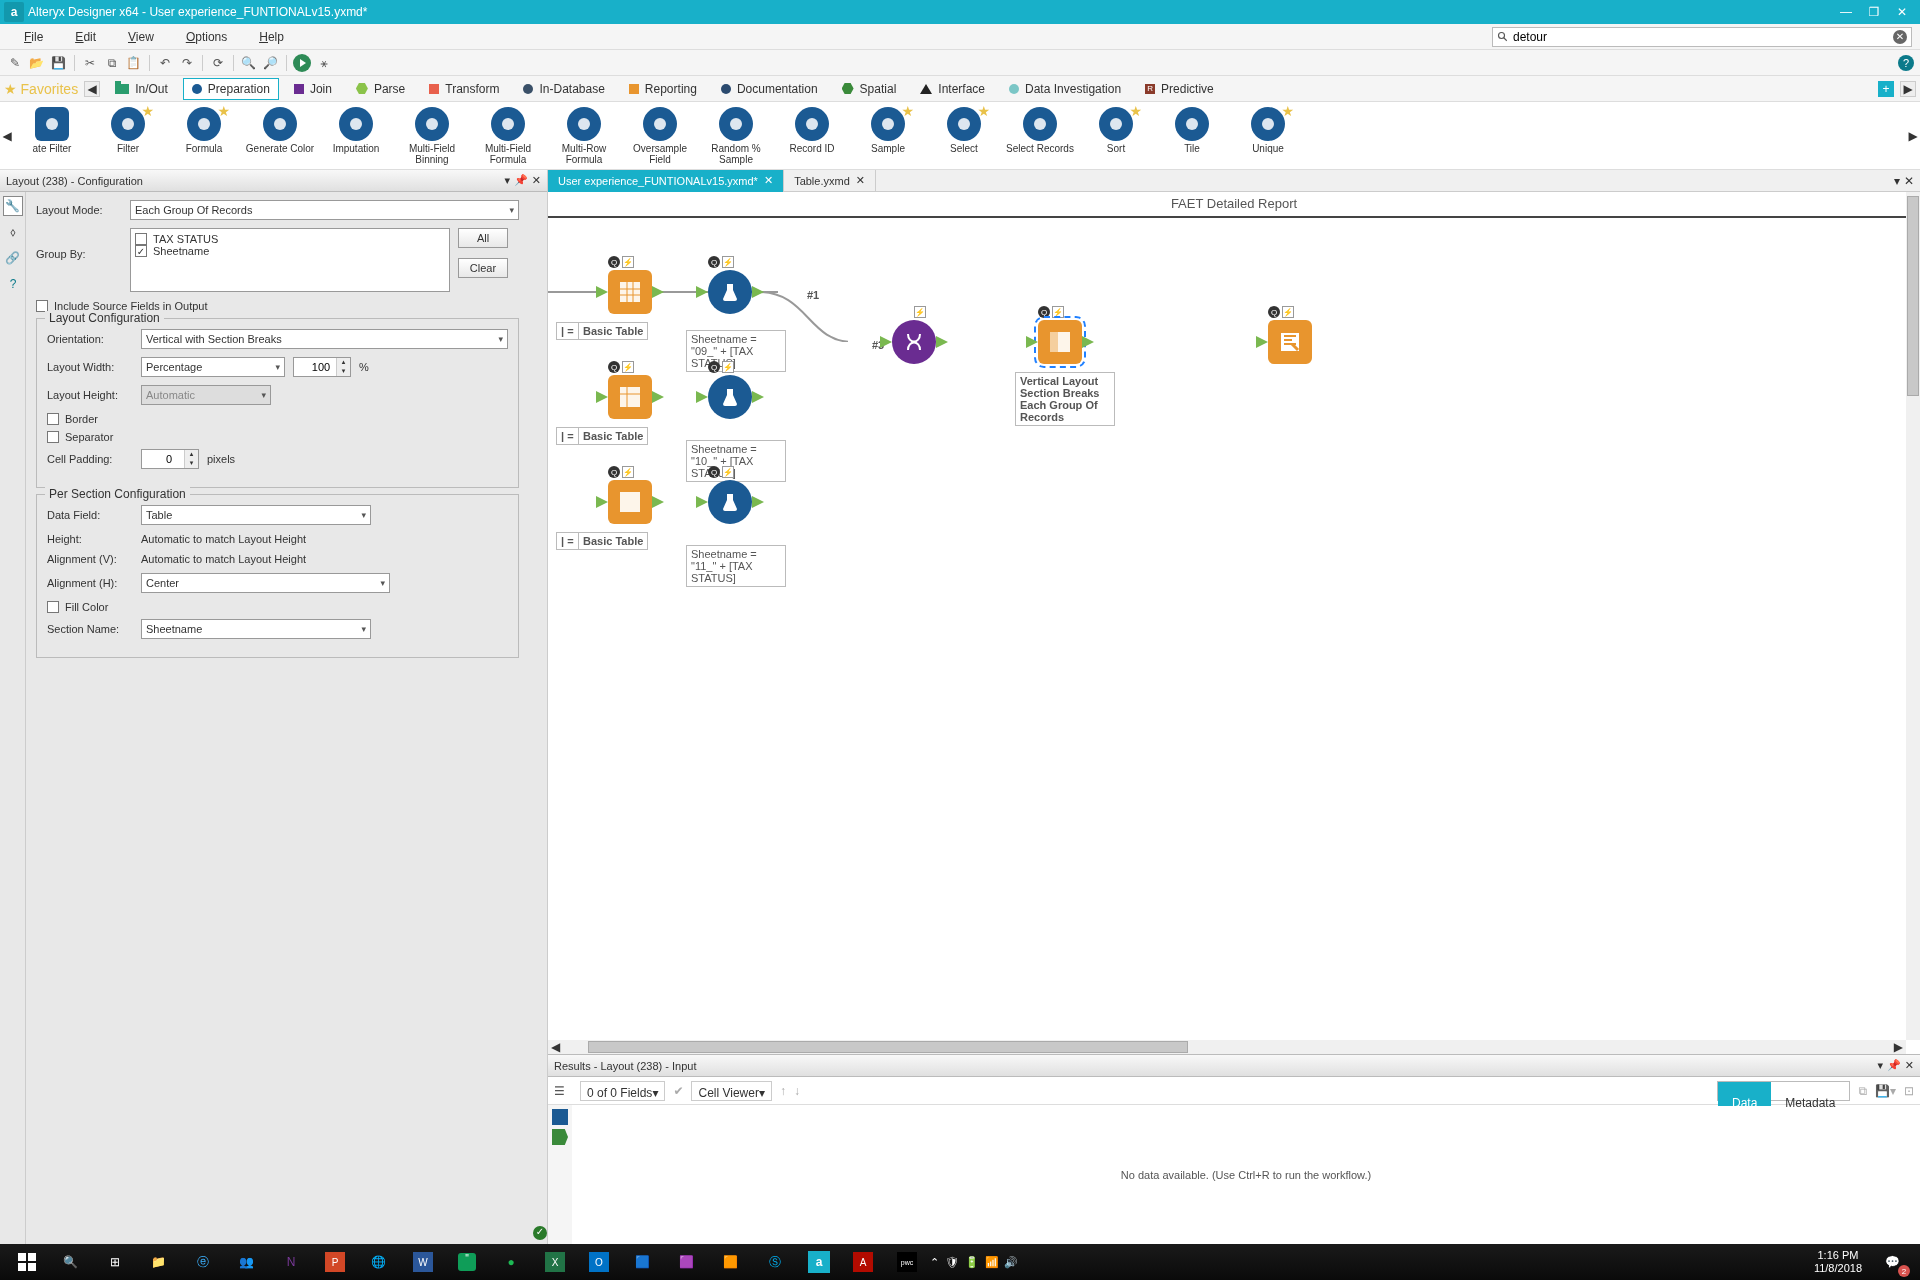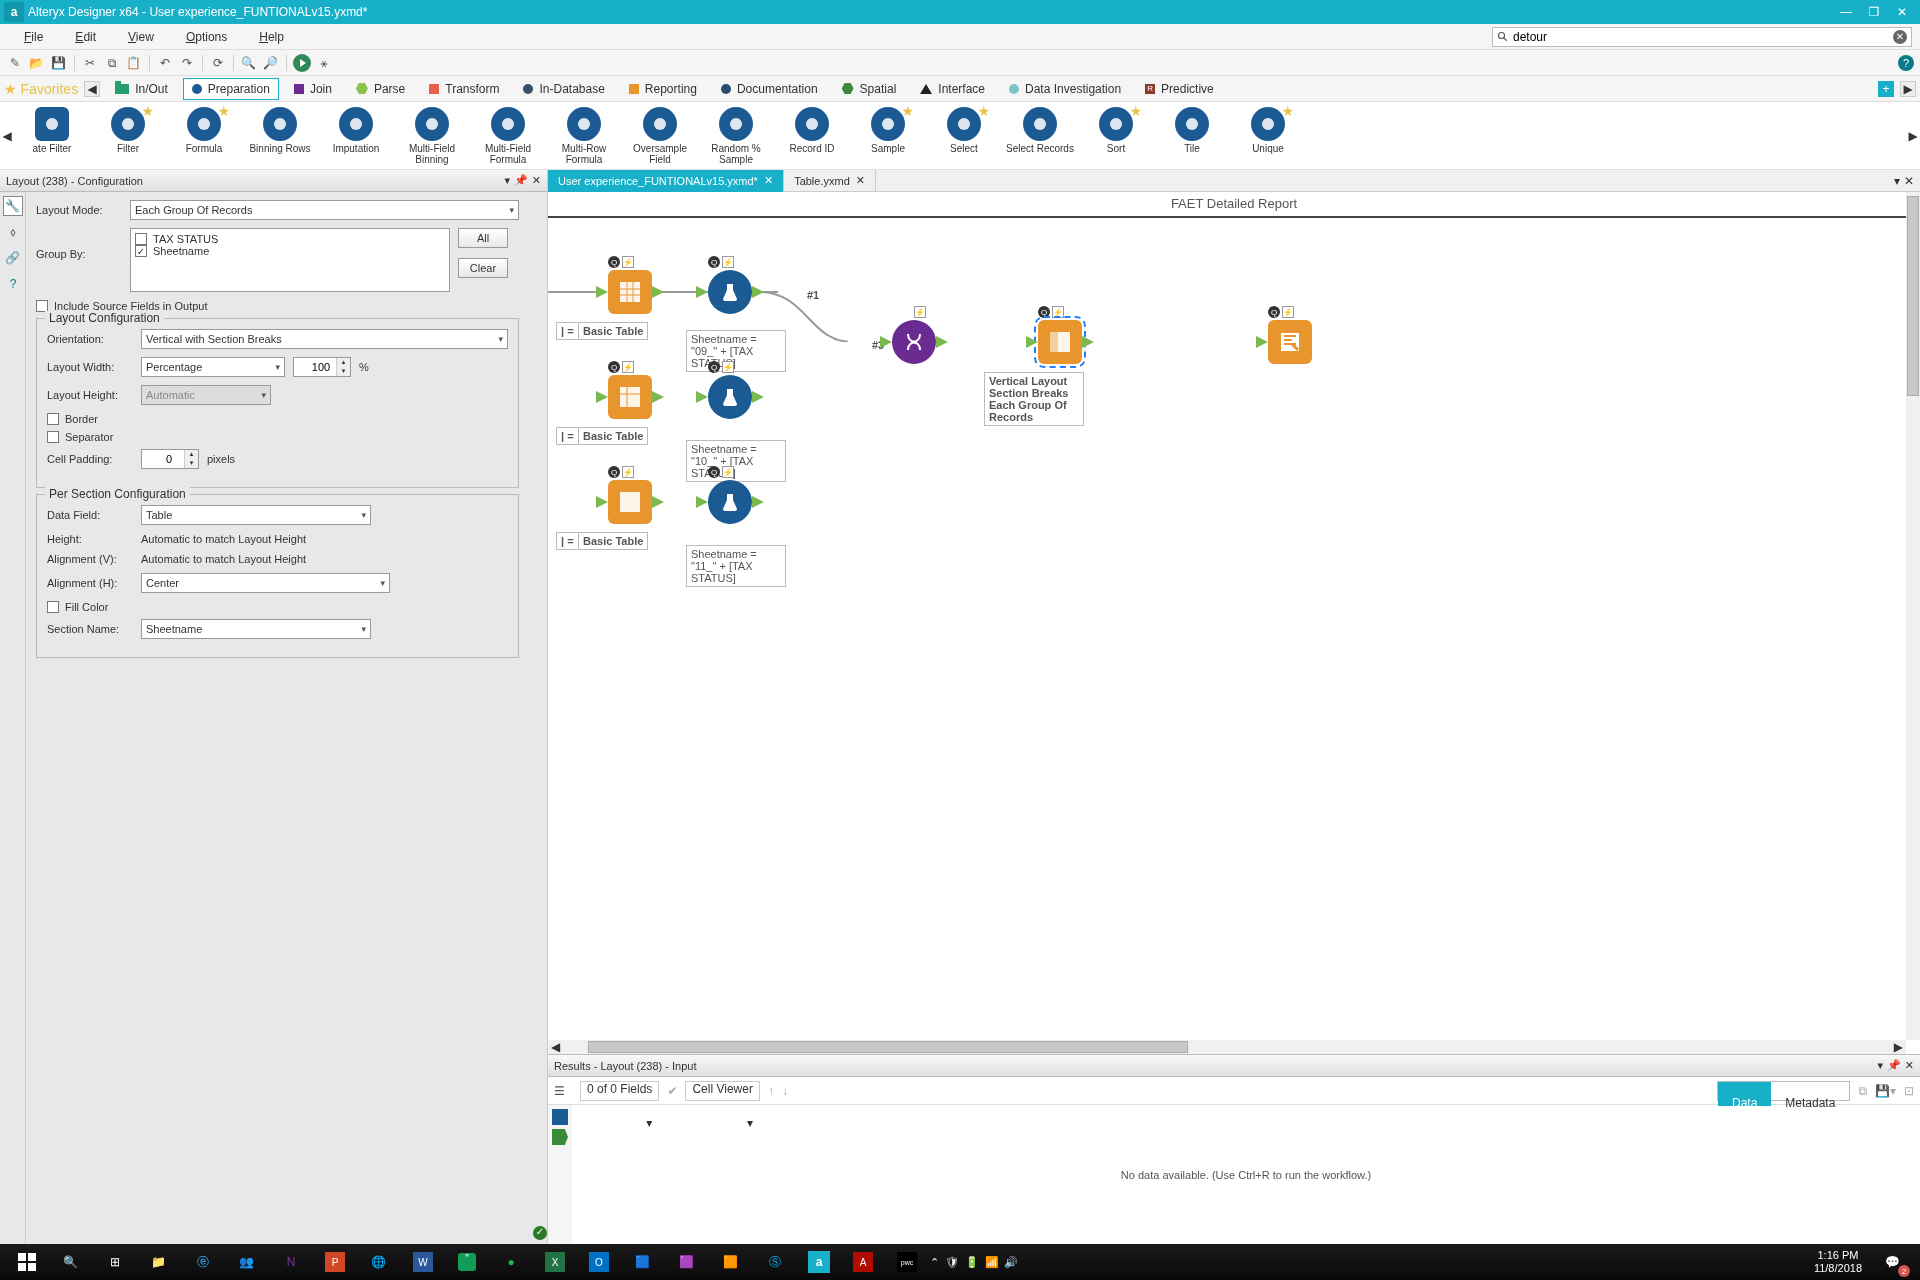--- a/index.html
+++ b/index.html
@@ -103,21 +103,21 @@
 .hsbar { position:absolute; left:0; right:14px; bottom:0; height:14px; background:#f0f0f0; display:flex; align-items:center; }
 .hsbar .thumb { position:absolute; top:1px; bottom:1px; left:40px; width:600px; background:#c8c8c8; border:1px solid #aaa; }
 
 .results { height:190px; border-top:1px solid #bbb; display:flex; flex-direction:column; }
 .reshdr { height:22px; background:linear-gradient(#f8f8f8,#e0e0e0); display:flex; align-items:center; padding:0 6px; font-size:11px; border-bottom:1px solid #bbb; }
 .reshdr .icons { margin-left:auto; display:flex; gap:4px; }
 .restools { height:28px; border-bottom:1px solid #ddd; display:flex; align-items:center; padding:0 6px; gap:8px; }
 .restools .seg { display:flex; border:1px solid #bbb; height:20px; }
 .restools .seg div { padding:12px 14px; line-height:18px; cursor:pointer; }
 .restools .seg .on { background:#18b0c9; color:#fff; }
-.restools .dd { border:1px solid #ccc; height:20px; padding:0 6px; display:flex; align-items:flex-end; gap:20px; cursor:pointer;flex-direction:column; }
+.restools .dd { border:1px solid #ccc; height:20px; padding:0 6px; display:flex; align-items:flex-end; gap:0; cursor:pointer; }
 .resbody { flex:1; display:flex; }
 .resstrip { width:24px; background:#f5f5f5; display:flex; flex-direction:column; gap:4px; padding:4px; }
 .resstrip div { width:16px; height:16px; cursor:pointer; }
 .resmsg { flex:1; display:flex; align-items:center; justify-content:center; color:#555; font-size:11px; }
 
 .taskbar { height:36px; background:linear-gradient(#1a1a1a,#0a0a0a); display:flex; align-items:center; padding:0 6px; gap:2px; }
 .taskbar .tbitem { width:42px; height:30px; display:flex; align-items:center; justify-content:center; cursor:pointer; color:#fff; }
 .taskbar .clock { margin-left:auto; color:#fff; font-size:11px; text-align:center; padding:0 8px; line-height:1.2; }
 .taskbar .tray { color:#fff; display:flex; gap:6px; font-size:11px; }
 
@@ -263,21 +263,21 @@
         </div>
         <span class="star">★</span>
         <div class="tname">Formula</div>
       </div>
       <div class="tool">
         <div class="ticon">
           <svg width="18" height="18">
             <circle cx="9" cy="9" r="6" fill="#fff" opacity="0.85"></circle>
           </svg>
         </div>
-        <div class="tname">Binning Rows</div>
+        <div class="tname">Generate Color</div>
       </div>
       <div class="tool">
         <div class="ticon">
           <svg width="18" height="18">
             <circle cx="9" cy="9" r="6" fill="#fff" opacity="0.85"></circle>
           </svg>
         </div>
         <div class="tname">Imputation</div>
       </div>
       <div class="tool">
@@ -687,21 +687,21 @@
             </div>
           <div class="nodebox sel">
               <div class="anchor in"></div>
               <div class="anchor out"></div>
             <svg width="24" height="24">
                 <rect x="2" y="2" width="20" height="20" fill="#fff" opacity="0.9"></rect>
                 <rect x="2" y="2" width="8" height="20" fill="#e8952e" opacity="0.4"></rect>
               </svg>
           </div>
         </div>
-        <div class="nodelbl" style="left:436px;top:180px;width:100px;white-space:pre-line;font-weight:bold">Vertical Layout
+        <div class="nodelbl" style="left:467px;top:180px;width:100px;white-space:pre-line;font-weight:bold">Vertical Layout
 Section Breaks
 Each Group Of
 Records</div>
 
         <div class="node" style="left:720px;top:128px">
           <div class="nodebadge">
               <div class="q">Q</div>
               <div class="bolt">⚡</div>
             </div>
           <div class="nodebox">

